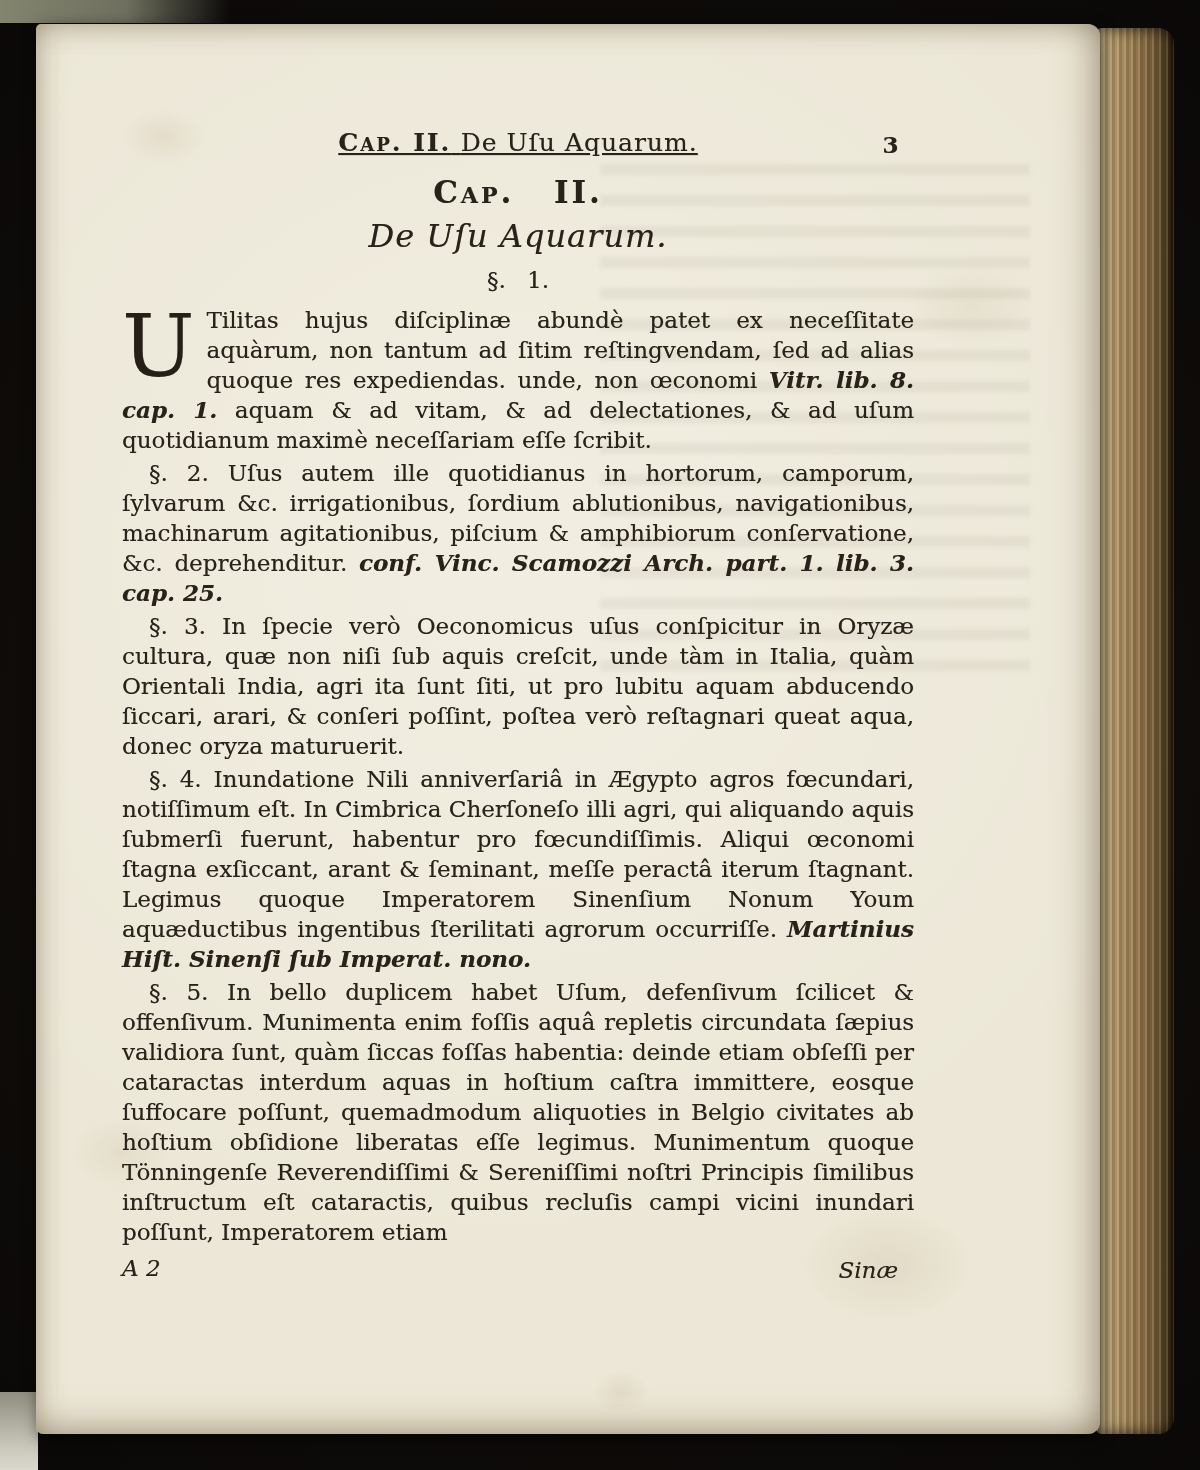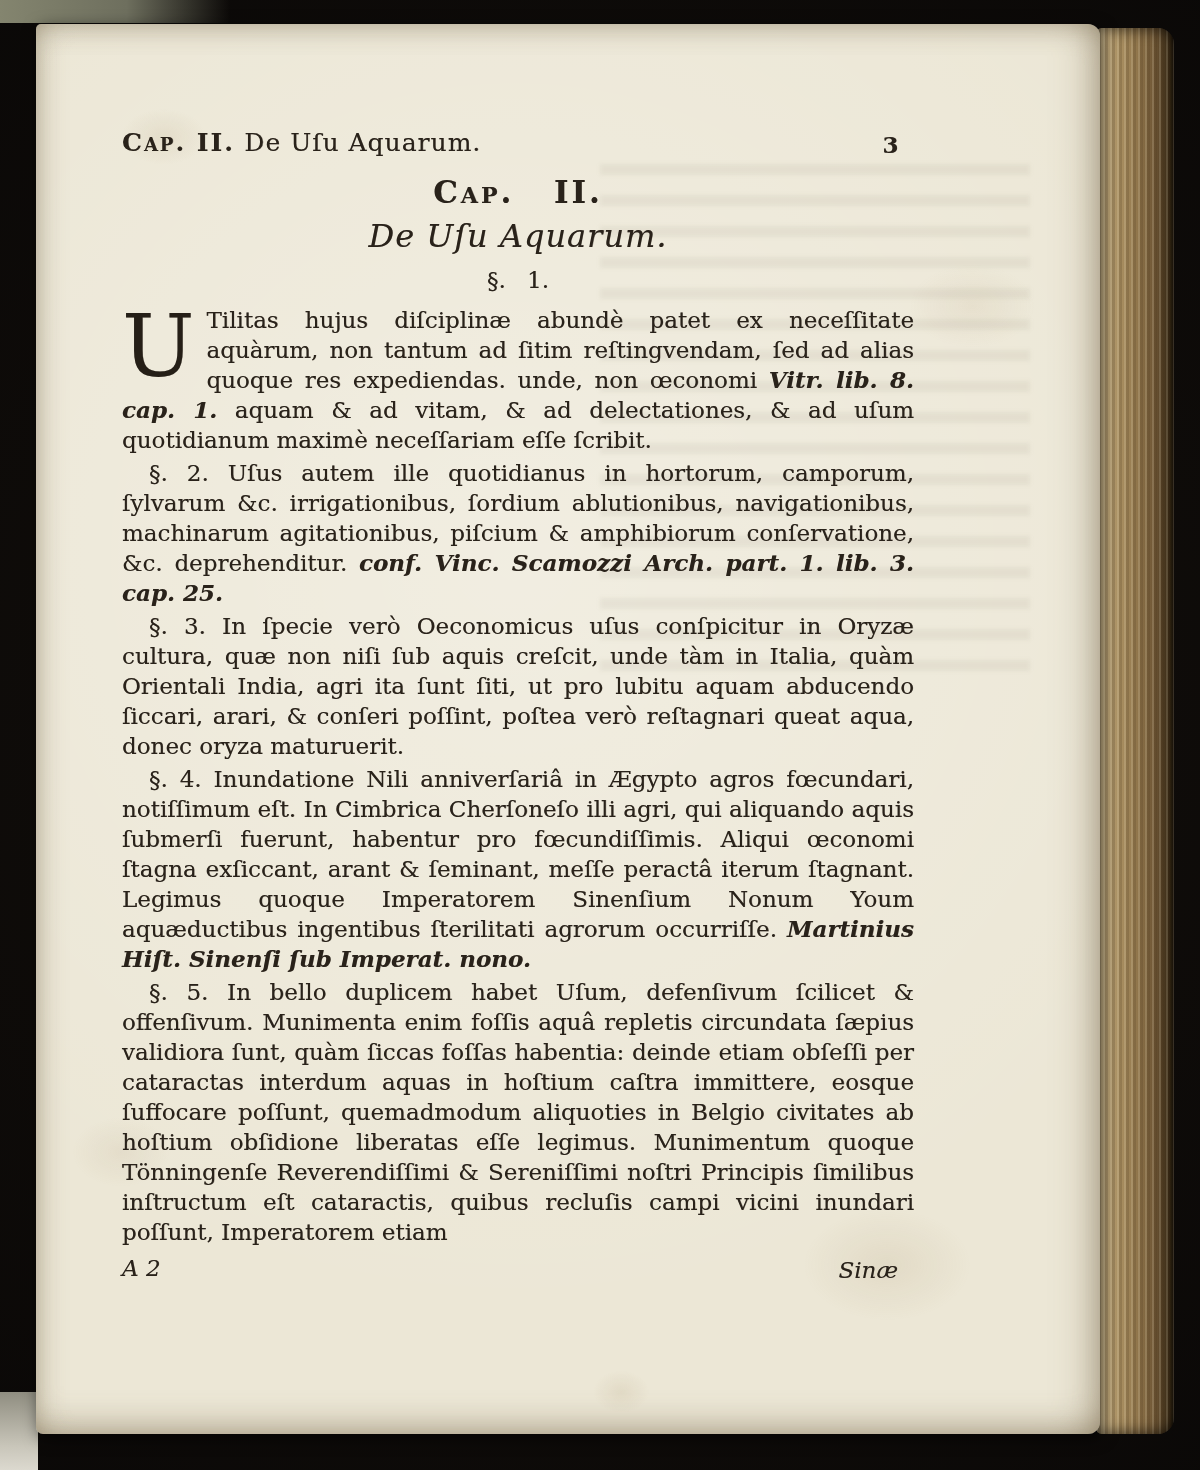--- a/index.html
+++ b/index.html
@@ -70,22 +70,22 @@
   }
 
   
   .textcol {
     position: absolute; left: 86px; top: 104px; width: 792px;
     color: #29221a;
     text-shadow: 0.3px 0.3px 0.6px rgba(42,34,24,.45);
   }
 
   .running-head {
-    position: relative; text-align: left;
-    font-size: 25px; letter-spacing: 1.5px; margin-bottom: 17px;
+    position: relative; text-align: center;
+    font-size: 25px; letter-spacing: 1.5px; margin-bottom: 17px; text-decoration: underline;
   }
   .rh-caps { font-variant: small-caps; font-weight: bold; letter-spacing: 2px; }
   .rh-title { letter-spacing: 1px; }
   .page-num { position: absolute; right: 14px; top: 3px; font-size: 23px; font-weight: bold; }
 
   .chapter-heading {
     text-align: center; font-variant: small-caps; font-weight: bold;
     font-size: 31px; letter-spacing: 3px; word-spacing: 26px; margin-top: 8px;
   }
   .chapter-title {

